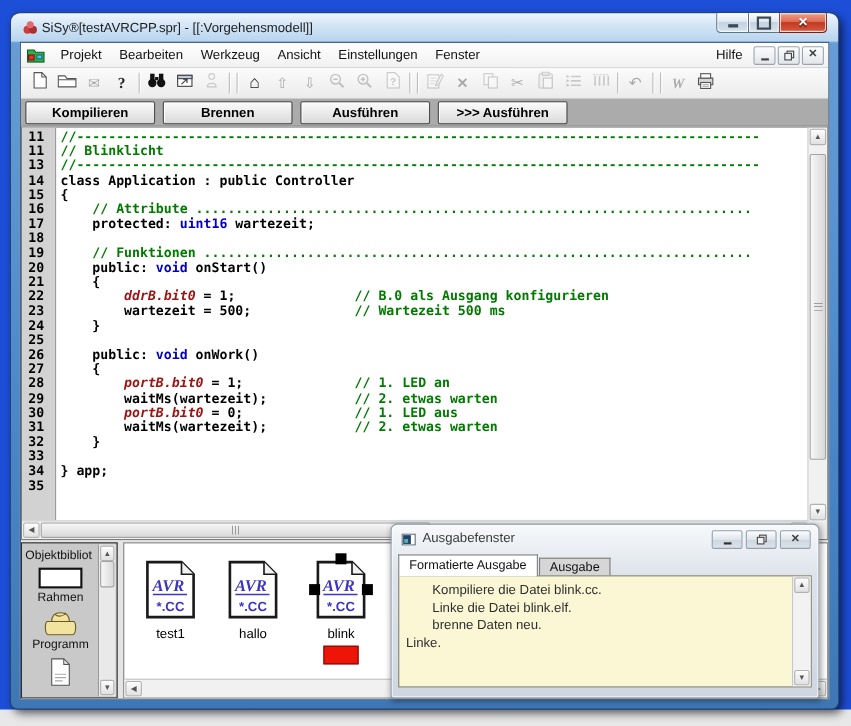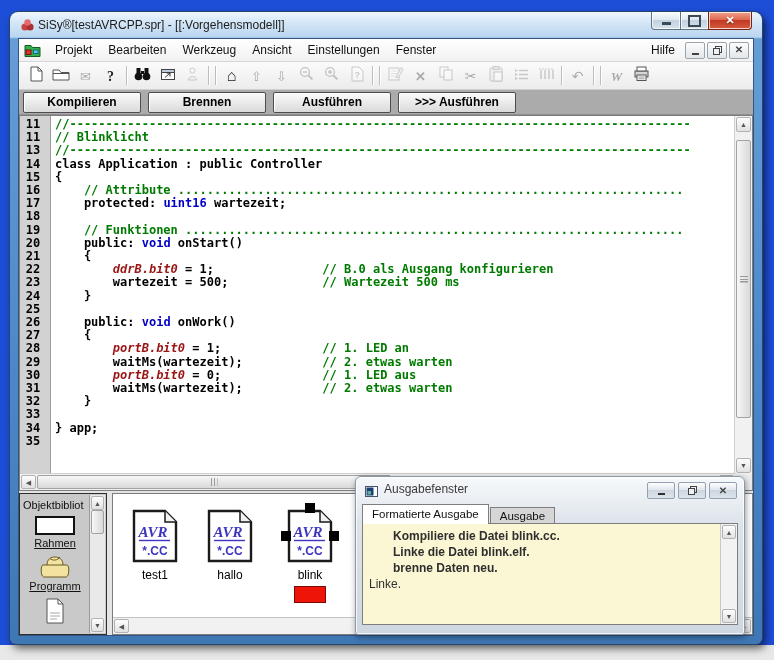--- a/index.html
+++ b/index.html
@@ -81,21 +81,21 @@
   .ed-hscroll{position:absolute;left:0;bottom:0;right:17px;height:16px;background:#f1f1f1;border-top:1px solid #d0d0d0;}
   .ed-corner{position:absolute;right:0;bottom:0;width:17px;height:16px;background:#ececec;}
 
   
   .bottom{flex:0 0 142px;display:flex;padding-top:2px;background:#e4e4e4;}
   .palette{width:86px;background:#c9c9c9;border:1px solid #2e2e2e;position:relative;overflow:hidden;flex:0 0 auto;}
   .pal-title{position:absolute;left:3px;top:5px;width:66px;font-size:11px;color:#111;white-space:nowrap;overflow:hidden;}
   .pal-items{position:absolute;left:0;top:22px;width:70px;text-align:center;}
   .pal-item{margin-bottom:6px;}
   .pal-ic{display:flex;justify-content:center;}
-  .pal-label{font-size:11px;color:#111;margin-top:2px;text-decoration:underline;}
+  .pal-label{font-size:11px;color:#111;margin-top:2px;}
   .pal-scroll{position:absolute;right:1px;top:1px;bottom:1px;width:15px;background:#e9e9e9;border-left:1px solid #9a9a9a;}
 
   .diagram{flex:1 1 auto;margin-left:5px;background:#fff;border:1px solid #7d7d7d;position:relative;overflow:hidden;}
   .shape{position:absolute;top:8px;width:64px;text-align:center;}
   .icon-wrap{position:relative;width:46px;margin:7px auto 0;}
   .hdl{position:absolute;width:10px;height:10px;background:#000;}
   .hdl.t{left:18px;top:-6px;} .hdl.l{left:-6px;top:22px;} .hdl.r{right:-6px;top:22px;}
   .shape-label{font-size:12px;color:#000;margin-top:1px;}
   .marker{width:30px;height:15px;background:#ee1408;border:1px solid #7c0a04;margin:4px auto 0;}
   .dg-hscroll{position:absolute;left:0;right:0;bottom:0;height:16px;background:#f1f1f1;border-top:1px solid #c4c4c4;}
@@ -111,21 +111,21 @@
   .ow-btn{width:26px;height:15px;margin-left:3px;border:1px solid #93a1b1;border-radius:2px;
     background:linear-gradient(#fdfdfe,#dfe5eb 50%,#cdd6df 50%,#dce3ea);display:flex;align-items:center;justify-content:center;}
   .ow-btn .g-min2{margin-top:6px;background:#333;}
   .tabs{position:absolute;left:6px;top:27px;right:6px;height:20px;display:flex;align-items:flex-end;}
   .tab{font-size:11.5px;color:#111;border:1px solid #7e7e7e;border-bottom:none;padding:0 9px;
     background:#d6d6d6;height:16px;line-height:16px;margin-right:1px;}
   .tab.active{background:#fff;height:19px;line-height:19px;position:relative;z-index:2;}
   .ow-content{position:absolute;left:6px;right:6px;top:46px;bottom:9px;background:#fbf7d4;border:1px solid #7e7e7e;overflow:hidden;}
   .ow-lines{position:absolute;left:0;top:0;right:17px;bottom:0;padding:4px 4px 0 6px;}
   .out-line{font-size:12px;line-height:16px;color:#2f2f2f;}
-  .out-line.bold{font-weight:bold;padding-left:24px;}
+  .out-line.bold{font-weight:normal;padding-left:24px;}
   .ow-vscroll{position:absolute;right:0;top:0;bottom:0;width:16px;background:#f2f2f2;border-left:1px solid #c8c8c8;}
 </style>
 </head>
 <body>
 
 <div id="screen">
   <div id="desktop-floor"></div>
 
   <div id="mainwin">
     <div class="titlebar">

